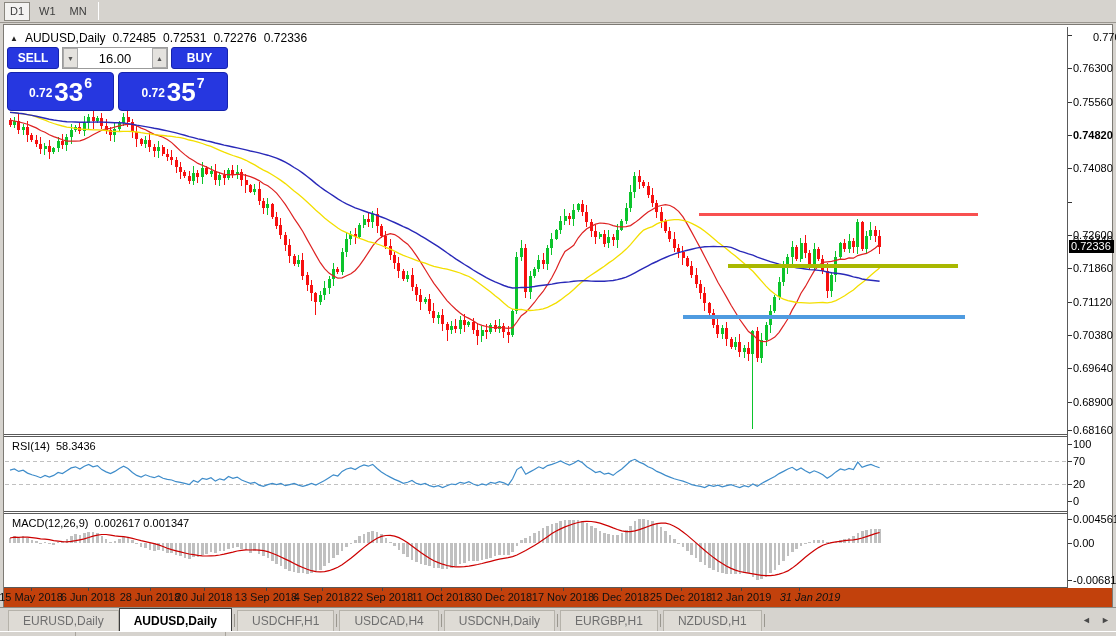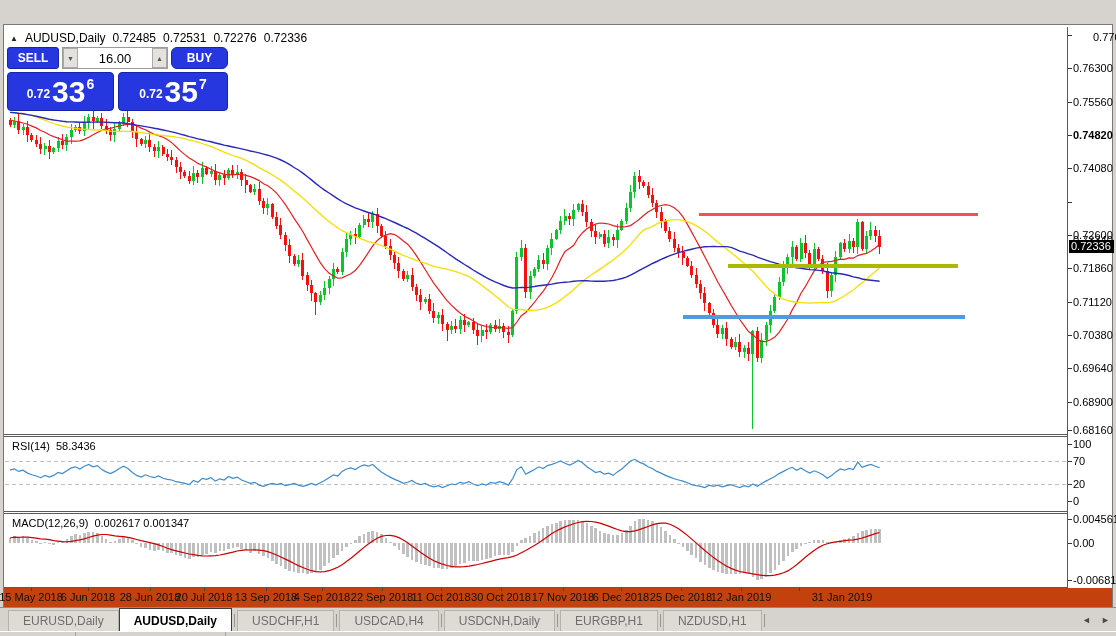--- a/index.html
+++ b/index.html
@@ -33,31 +33,31 @@
   
   #chart-header { position:absolute; left:10px; top:31px; font-size:12px; color:#000; display:flex; gap:7px; align-items:center; z-index:6; }
   #chart-header .collapse { font-size:8px; color:#222; }
 
   
   #trade-panel { position:absolute; left:7px; top:47px; width:221px; height:64px; z-index:6; }
   .tp-row1 { position:absolute; left:0; top:0; width:221px; height:22px; display:flex; }
   .tp-btn { background:#2637e0; color:#fff; font-weight:bold; font-size:12px; border:1px solid #1523ad;
             border-radius:3px; display:flex; align-items:center; justify-content:center; cursor:pointer; }
   #sell-btn { width:52px; height:22px; }
-  #buy-btn  { width:57px; height:22px; margin-left:3px;border-radius:6px; }
+  #buy-btn  { width:57px; height:22px; margin-left:3px; }
   #vol-box { flex:1; height:22px; margin-left:3px; background:#fff; border:1px solid #9b9b9b; display:flex; }
   .spin-btn { width:15px; height:100%; background:#e4e2de; border:1px solid #aaa; font-size:7px; color:#555;
               display:flex; align-items:center; justify-content:center; cursor:pointer; }
   #vol-input { flex:1; border:none; outline:none; text-align:center; font-size:13px; font-family:"Liberation Sans",sans-serif; color:#000; width:50px; }
   .tp-price { position:absolute; top:25px; height:39px; background:#2637e0; border:1px solid #1523ad; border-radius:4px;
               color:#fff; display:flex; align-items:baseline; justify-content:center; padding-top:4px; }
   #sell-big { left:0; width:107px; }
   #buy-big  { left:111px; width:110px; }
   .tp-prefix { font-size:12px; font-weight:bold; margin-right:2px; position:relative; top:-4px; }
-  .tp-big    { font-size:30px; font-weight:bold; letter-spacing:0; line-height:30px; }
+  .tp-big    { font-size:26px; font-weight:bold; letter-spacing:0; line-height:30px; }
   .tp-sup    { font-size:14px; font-weight:bold; position:relative; top:-13px; margin-left:1px; }
 
   
   .ind-label { position:absolute; left:12px; font-size:11px; color:#000; z-index:4; display:flex; gap:6px; }
 
   
   #date-row { position:absolute; left:4px; top:588px; width:1108px; height:19px; background:#c2410c; }
   .date-label { position:absolute; top:3px; transform:translateX(-50%); font-size:11px; color:#111; white-space:nowrap; }
   .date-tick  { position:absolute; top:0; width:1px; height:3px; background:#444; }
 
@@ -74,20 +74,26 @@
   #tab-scroll-right { left:1101px; }
 
   #status-strip { position:absolute; left:0; top:631px; width:1116px; height:5px; background:#d6d3ce; border-top:1px solid #fff; }
   .status-sep { position:absolute; top:0; width:1px; height:5px; background:#a8a49c; }
 </style>
 </head>
 <body>
 
 <div id="app">
 
+  <div id="toolbar">
+    <button class="tf-btn active">D1</button>
+    <button class="tf-btn">W1</button>
+    <button class="tf-btn">MN</button>
+    <div class="tb-sep"></div>
+  </div>
 
   <div id="win-border"></div>
 
   <svg id="price-svg" class="chartsvg" style="top:27px" width="1062" height="407">
       <line x1="5" y1="91.2" x2="5" y2="99.8" stroke="#f61010" stroke-width="1"></line>
       <rect x="3.5" y="93.0" width="3" height="5.0" fill="#f61010"></rect>
       <line x1="9.370000000000001" y1="89.9" x2="9.370000000000001" y2="101.1" stroke="#0cc42c" stroke-width="1"></line>
       <rect x="7.9" y="94.4" width="3" height="3.6" fill="#0cc42c"></rect>
       <line x1="13.74" y1="87.2" x2="13.74" y2="107.0" stroke="#f61010" stroke-width="1"></line>
       <rect x="12.2" y="94.4" width="3" height="8.1" fill="#f61010"></rect>
@@ -800,31 +806,31 @@
       <span class="date-label" style="left: 200px;">20 Jul 2018</span>
       <div class="date-tick" style="left: 200px;"></div>
       <span class="date-label" style="left: 262px;">13 Sep 2018</span>
       <div class="date-tick" style="left: 262px;"></div>
       <span class="date-label" style="left: 318px;">4 Sep 2018</span>
       <div class="date-tick" style="left: 318px;"></div>
       <span class="date-label" style="left: 378px;">22 Sep 2018</span>
       <div class="date-tick" style="left: 378px;"></div>
       <span class="date-label" style="left: 437px;">11 Oct 2018</span>
       <div class="date-tick" style="left: 437px;"></div>
-      <span class="date-label" style="left: 497px;">30 Oct 2018</span>
+      <span class="date-label" style="left: 497px;">30 Dec 2018</span>
       <div class="date-tick" style="left: 497px;"></div>
       <span class="date-label" style="left: 559px;">17 Nov 2018</span>
       <div class="date-tick" style="left: 559px;"></div>
       <span class="date-label" style="left: 617px;">6 Dec 2018</span>
       <div class="date-tick" style="left: 617px;"></div>
       <span class="date-label" style="left: 677px;">25 Dec 2018</span>
       <div class="date-tick" style="left: 677px;"></div>
       <span class="date-label" style="left: 737px;">12 Jan 2019</span>
       <div class="date-tick" style="left: 737px;"></div>
-      <span class="date-label" style="left: 838px;">31 Jan 2019</span>
+      <span class="date-label" style="left: 806px; font-style: italic;">31 Jan 2019</span>
       <div class="date-tick" style="left: 795px;"></div>
     </div>
 
   <div id="tabbar">
     <div class="tab">EURUSD,Daily</div>
     <div class="tab active">AUDUSD,Daily</div>
     <div class="tab-sep"></div>
     <div class="tab">USDCHF,H1</div>
     <div class="tab-sep"></div>
     <div class="tab">USDCAD,H4</div>

